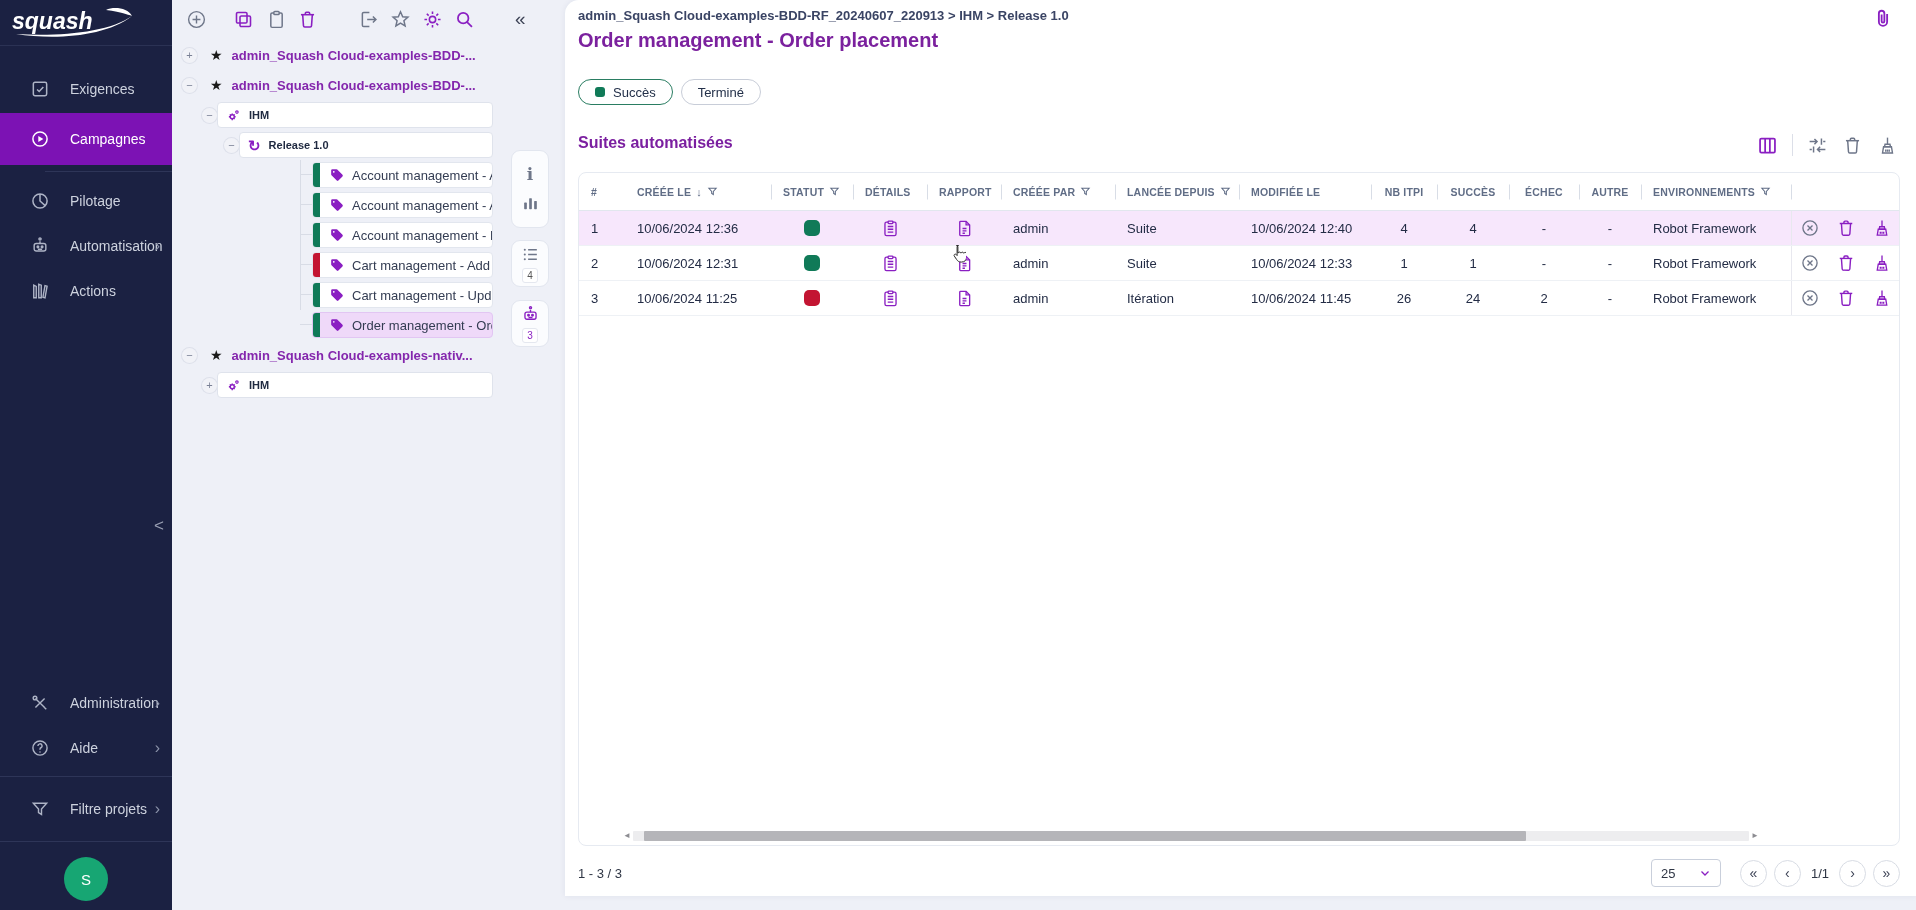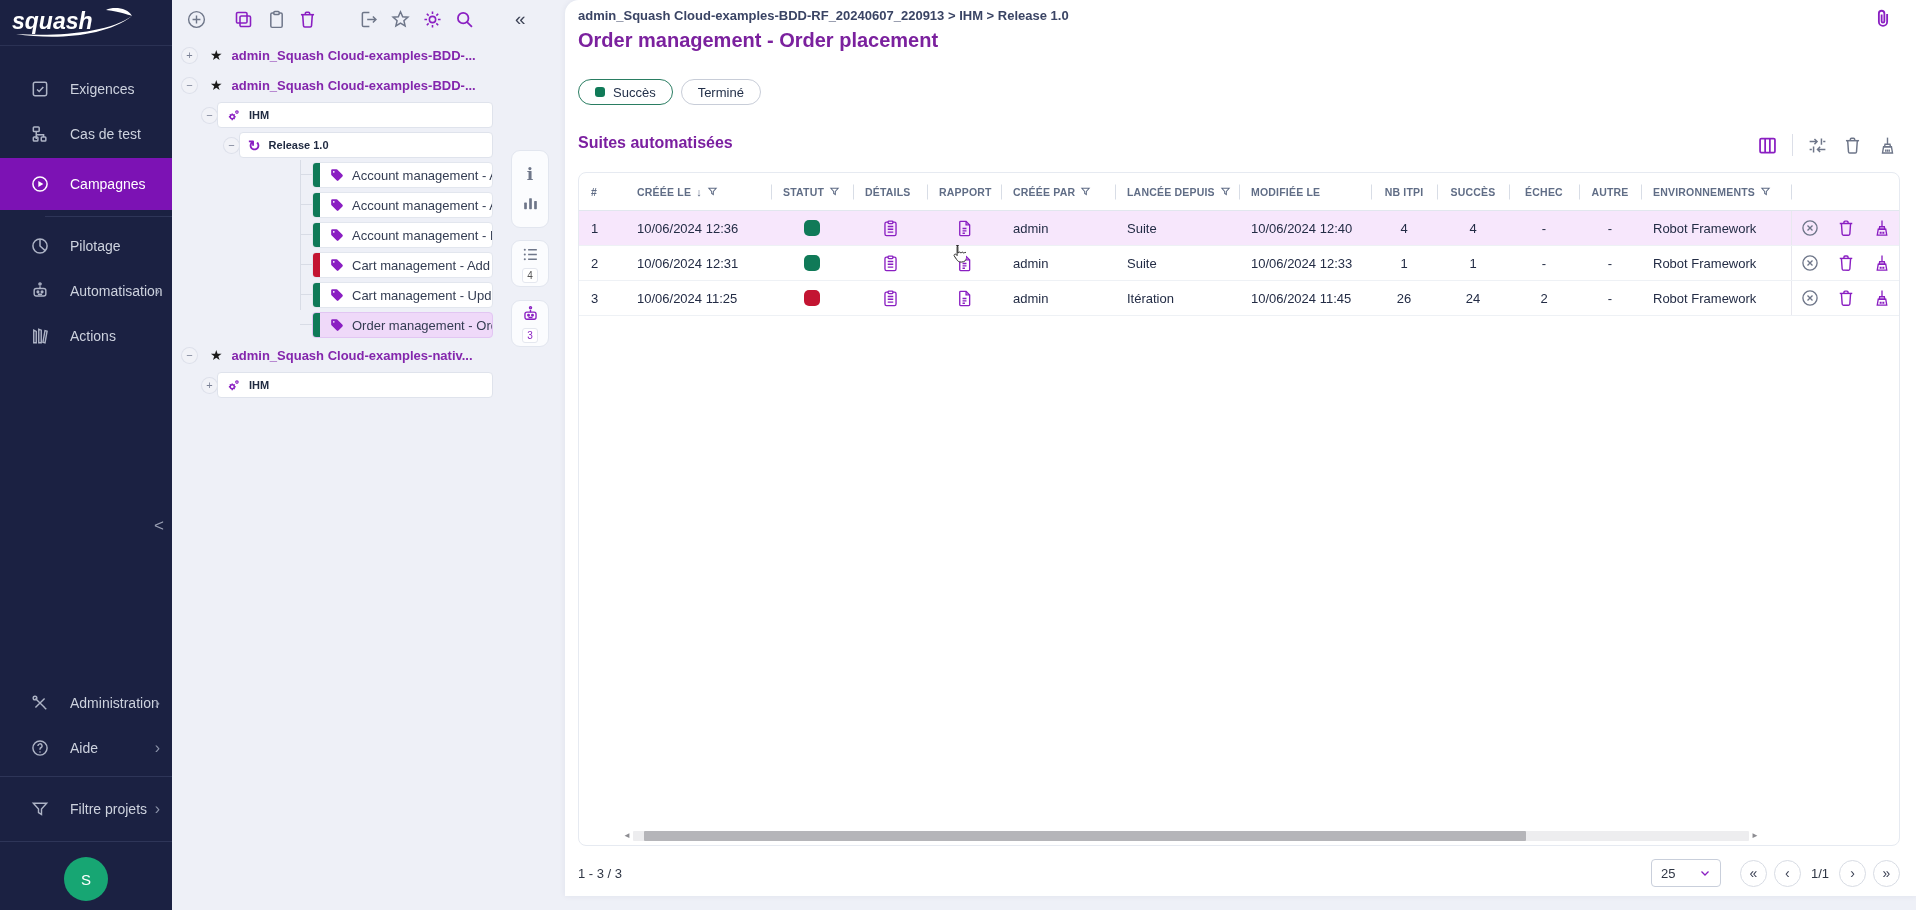--- a/index.html
+++ b/index.html
@@ -129,29 +129,20 @@
     </div>
 
     <nav class="nav">
       <div class="nav-item">
         <svg class="nicon" viewBox="0 0 24 24" fill="none" stroke="currentColor" stroke-width="1.8">
             <rect x="4" y="4" width="16" height="16" rx="2"></rect>
             <path d="M8.5 12.5l2.5 2.5 5-5.5"></path>
           </svg>
         <span>Exigences</span>
       </div>
-      <div class="nav-item">
-        <svg class="nicon" viewBox="0 0 24 24" fill="none" stroke="currentColor" stroke-width="1.8">
-            <rect x="4" y="3.5" width="7" height="5.5" rx="1"></rect>
-            <rect x="4" y="15.5" width="5.5" height="5" rx="1"></rect>
-            <rect x="13.5" y="15.5" width="5.5" height="5" rx="1"></rect>
-            <path d="M7.5 9v9M7.5 13h8.8v2.5"></path>
-          </svg>
-        <span>Cas de test</span>
-      </div>
       <div class="nav-item selected">
         <svg class="nicon" viewBox="0 0 24 24" fill="none" stroke="currentColor" stroke-width="1.8">
             <circle cx="12" cy="12" r="8.5"></circle>
             <path d="M10 8.5l6 3.5-6 3.5z" fill="currentColor" stroke="none"></path>
           </svg>
         <span>Campagnes</span>
       </div>
       <div class="nav-divider"></div>
       <div class="nav-item">
         <svg class="nicon" viewBox="0 0 24 24" fill="none" stroke="currentColor" stroke-width="1.8">

